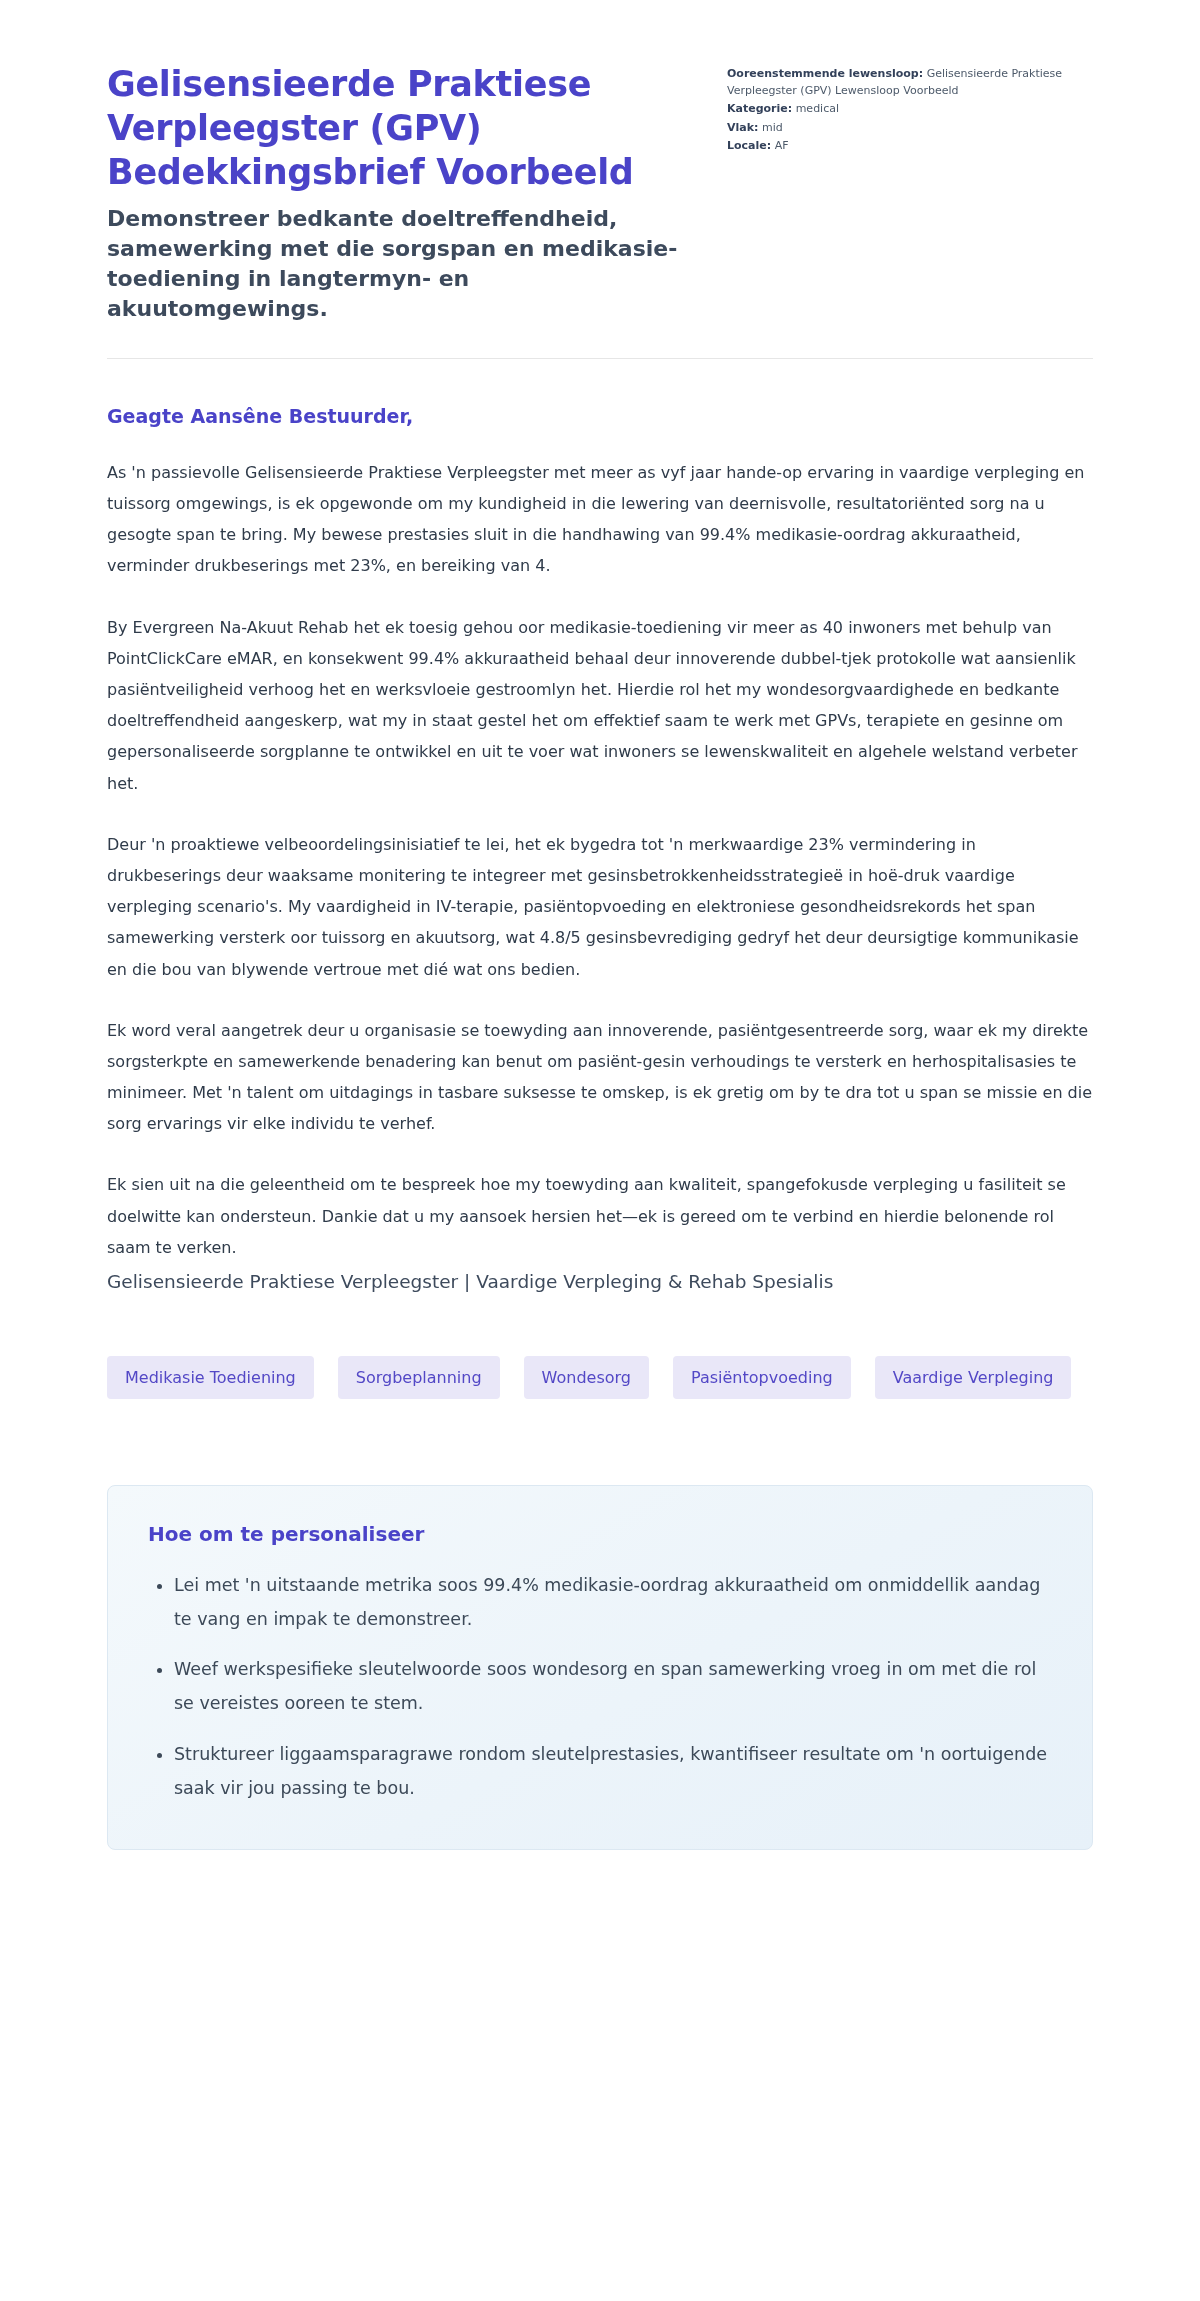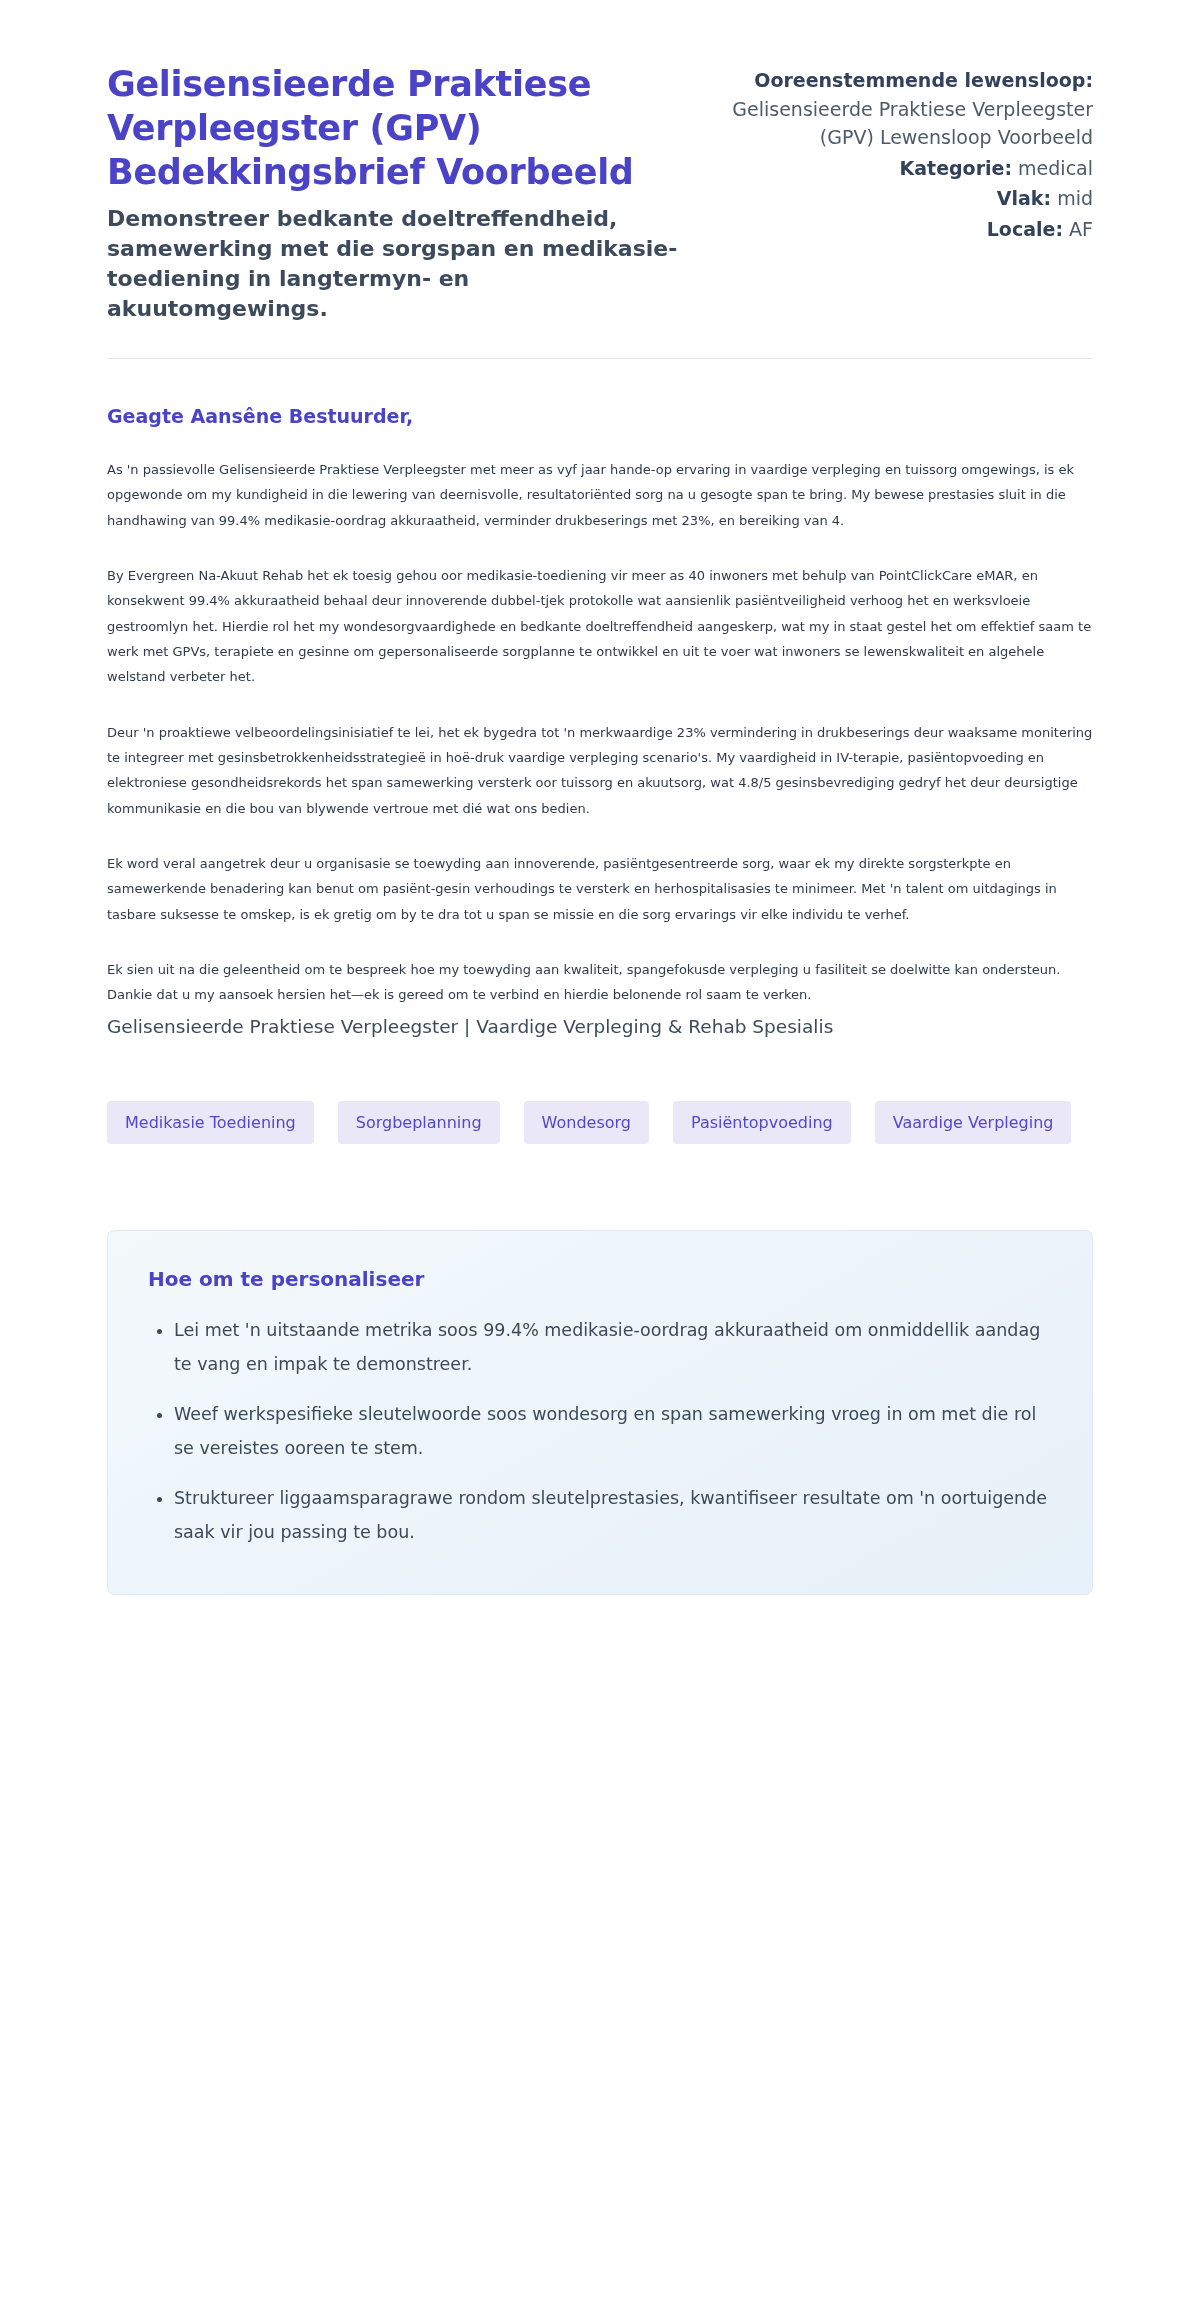--- a/index.html
+++ b/index.html
@@ -29,22 +29,22 @@
     margin-top: 10px;
     font-size: 22px;
     line-height: 1.36;
     font-weight: 700;
     color: #3d4a5c;
     max-width: 585px;
   }
   .header-meta {
     width: 380px;
     margin-left: auto;
-    text-align: right;
-    font-size: 19px;
+    text-align: left;
+    font-size: 11px;
     line-height: 1.5;
     color: #4d5a6a;
     padding-top: 4px;
   }
   .meta-item { margin-bottom: 2px; }
   .meta-label { font-weight: 700; color: #33415a; }
   
   .divider {
     border: none;
     border-top: 1px solid #e6e6e6;
@@ -52,21 +52,21 @@
   }
   
   .greeting {
     margin-top: 46px;
     font-size: 19px;
     font-weight: 700;
     color: #4a43c8;
   }
   .paragraphs p {
     margin-top: 30px;
-    font-size: 13px;
+    font-size: 16px;
     line-height: 1.95;
     color: #2f3b4a;
   }
   .sig-name {
     margin-top: 52px;
     font-size: 19px;
     font-weight: 700;
     color: #25303d;
   }
   .sig-role {

